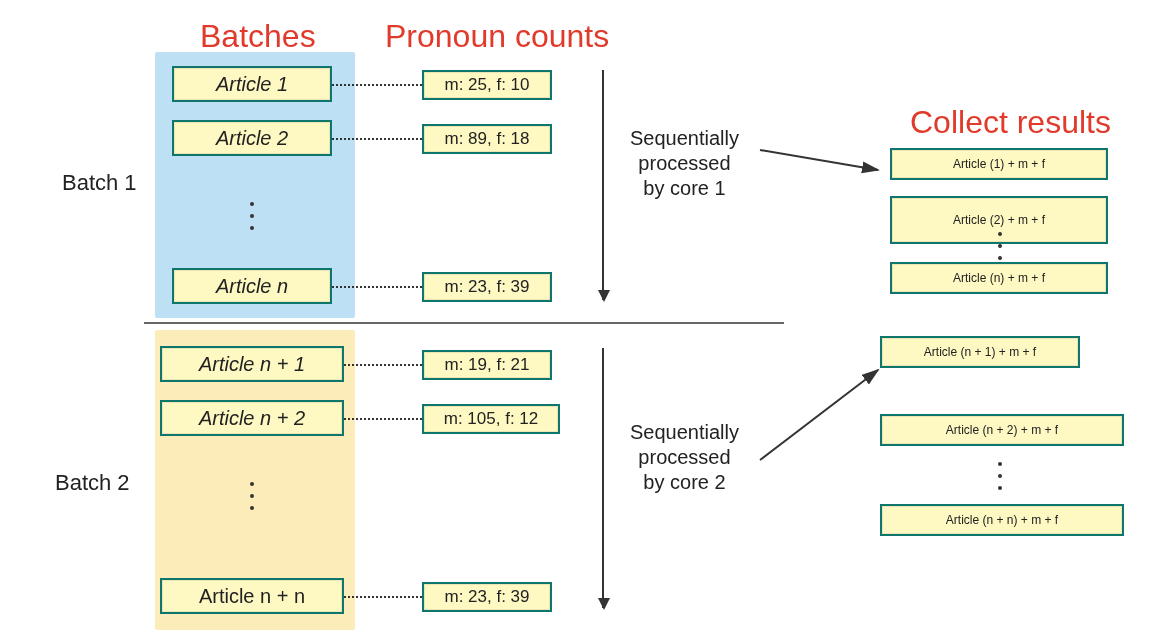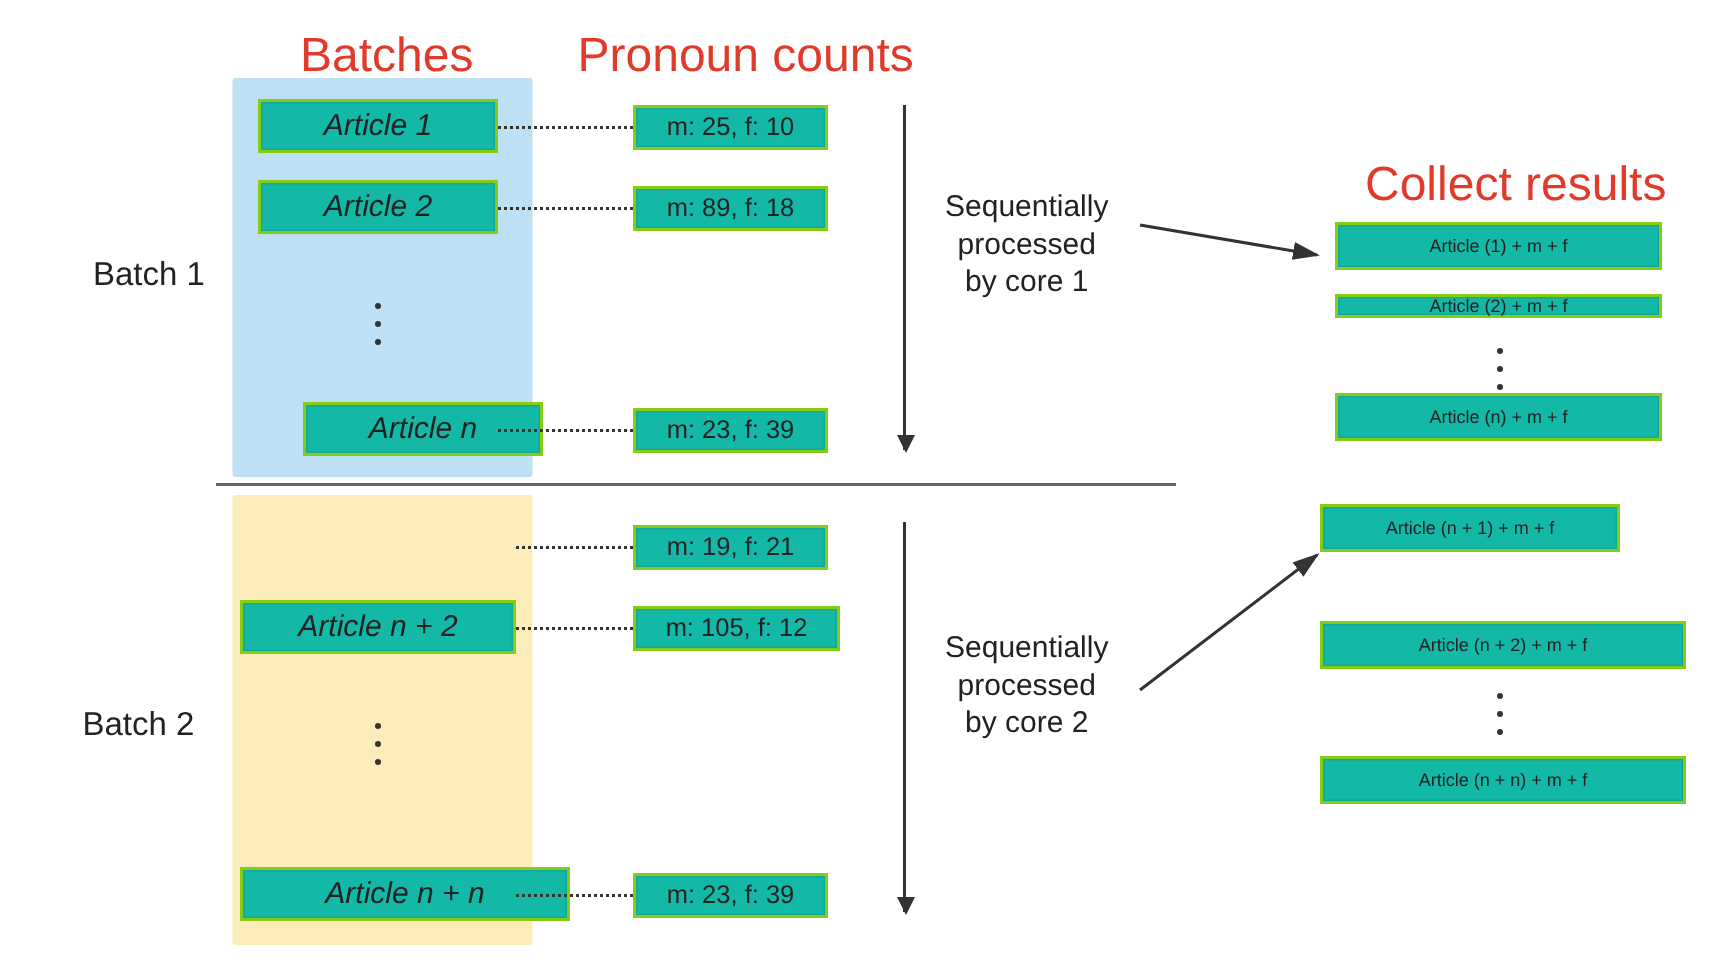--- a/index.html
+++ b/index.html
@@ -31,22 +31,22 @@
 
   
   .batch-bg {
     position: absolute;
     border-radius: 2px;
   }
 
   
   .box {
     position: absolute;
-    border: 2px solid #84cc16;
-    background: #14b8a6;
+    border: 2px solid #0f766e;
+    background: #fef9c3;
     box-sizing: border-box;
     display: flex;
     align-items: center;
     justify-content: center;
     font-size: 20px;
     padding: 0 8px;
     white-space: nowrap;
     
     box-shadow: 0 0 0 1px rgba(0,0,0,0.08) inset;
   }
@@ -128,21 +128,21 @@
   <div class="heading red" style="left:385px; top:18px;">Pronoun counts</div>
 
   <div class="batch-bg" style="left:155px; top:52px;  width:200px; height:266px; background:#bde0f4;"></div>
   <div class="batch-bg" style="left:155px; top:330px; width:200px; height:300px; background:#fcecb9;"></div>
 
   <div class="batch-label" style="left:62px; top:170px;">Batch 1</div>
   <div class="batch-label" style="left:55px; top:470px;">Batch 2</div>
 
   <div class="box" style="left:172px; top:66px;  width:160px; height:36px; font-style:italic;">Article 1</div>
   <div class="box" style="left:172px; top:120px; width:160px; height:36px; font-style:italic;">Article 2</div>
-  <div class="box" style="left:172px; top:268px; width:160px; height:36px; font-style:italic;margin-left:30px;">Article n</div>
+  <div class="box" style="left:172px; top:268px; width:160px; height:36px; font-style:italic;">Article n</div>
 
   <div class="vellipsis" style="left:250px; top:214px;"></div>
 
   <div class="dotline" style="left:332px; top:84px;  width:90px;"></div>
   <div class="dotline" style="left:332px; top:138px; width:90px;"></div>
   <div class="dotline" style="left:332px; top:286px; width:90px;"></div>
 
   <div class="box smallbox" style="left:422px; top:70px;  width:130px; height:30px;">m: 25, f: 10</div>
   <div class="box smallbox" style="left:422px; top:124px; width:130px; height:30px;">m: 89, f: 18</div>
   <div class="box smallbox" style="left:422px; top:272px; width:130px; height:30px;">m: 23, f: 39</div>
@@ -150,22 +150,23 @@
   <div class="v-arrow" style="left:602px; top:70px; height:230px;"></div>
 
   <div class="annot" style="left:630px; top:126px;">
     <div>Sequentially</div>
     <div>processed</div>
     <div>by core 1</div>
   </div>
 
   <div class="divider" style="left:144px; top:322px; width:640px;"></div>
 
+  <div class="box" style="left:160px; top:346px; width:184px; height:36px; font-style:italic;">Article n + 1</div>
   <div class="box" style="left:160px; top:400px; width:184px; height:36px; font-style:italic;">Article n + 2</div>
-  <div class="box" style="left:160px; top:578px; width:220px; height:36px; font-style:italic;">Article n + n</div>
+  <div class="box" style="left:160px; top:578px; width:184px; height:36px; ">Article n + n</div>
 
   <div class="vellipsis" style="left:250px; top:494px;"></div>
 
   <div class="dotline" style="left:344px; top:364px; width:78px;"></div>
   <div class="dotline" style="left:344px; top:418px; width:78px;"></div>
   <div class="dotline" style="left:344px; top:596px; width:78px;"></div>
 
   <div class="box smallbox" style="left:422px; top:350px; width:130px; height:30px;">m: 19, f: 21</div>
   <div class="box smallbox" style="left:422px; top:404px; width:138px; height:30px;">m: 105, f: 12</div>
   <div class="box smallbox" style="left:422px; top:582px; width:130px; height:30px;">m: 23, f: 39</div>
@@ -190,21 +191,21 @@
   <svg class="diag" style="left:760px; top:360px;" width="130" height="110">
     <defs>
       <marker id="ah2" markerWidth="10" markerHeight="10" refX="8" refY="3" orient="auto">
         <path d="M0,0 L9,3 L0,6 Z" fill="#333"></path>
       </marker>
     </defs>
     <line x1="0" y1="100" x2="118" y2="10" stroke="#333" stroke-width="2" marker-end="url(#ah2)"></line>
   </svg>
 
   <div class="box resultbox" style="left:890px; top:148px; width:218px; height:32px;">Article (1) + m + f</div>
-  <div class="box resultbox" style="left:890px; top:196px; width:218px; height:16px;">Article (2) + m + f</div>
+  <div class="box resultbox" style="left:890px; top:196px; width:218px; height:48px;">Article (2) + m + f</div>
   <div class="vellipsis" style="left:998px; top:244px;"></div>
   <div class="box resultbox" style="left:890px; top:262px; width:218px; height:32px;">Article (n) + m + f</div>
 
   <div class="box resultbox" style="left:880px; top:336px; width:200px; height:32px;">Article (n + 1) + m + f</div>
   <div class="box resultbox" style="left:880px; top:414px; width:244px; height:32px;">Article (n + 2) + m + f</div>
   <div class="vellipsis" style="left:998px; top:474px;"></div>
   <div class="box resultbox" style="left:880px; top:504px; width:244px; height:32px;">Article (n + n) + m + f</div>
 
 </div>
 

